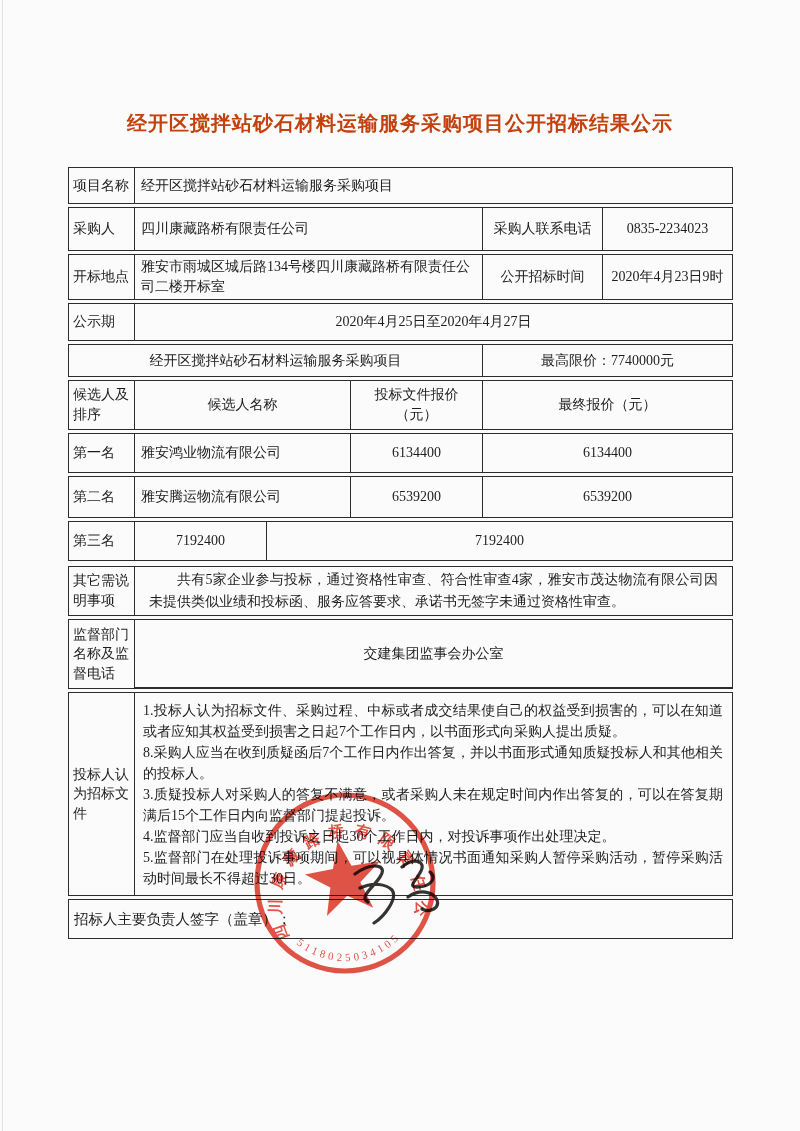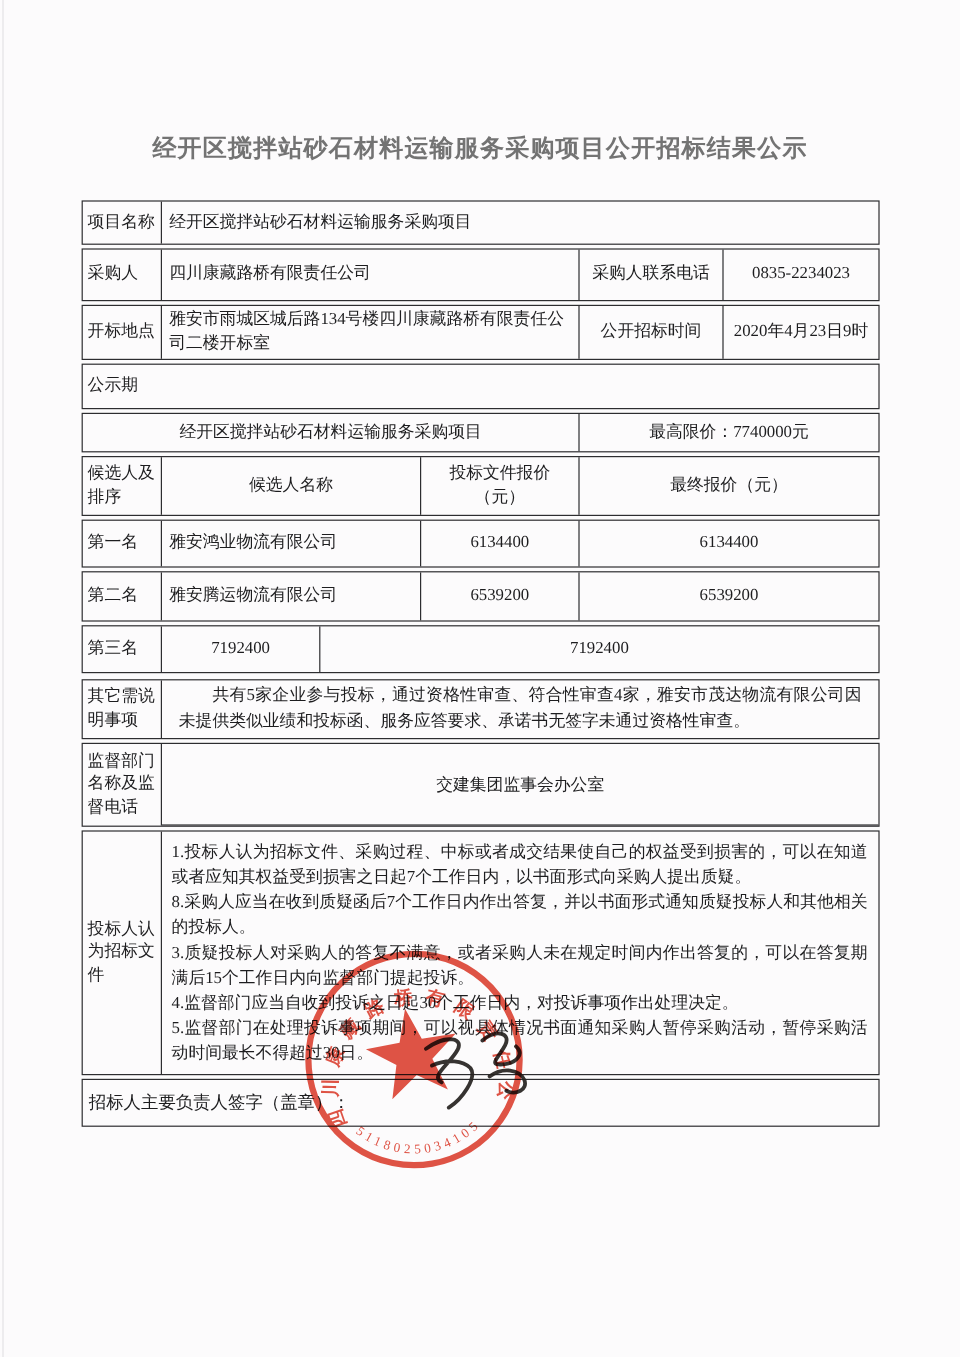--- a/index.html
+++ b/index.html
@@ -6,21 +6,21 @@
   .page{
     position:relative;width:800px;height:1131px;background:#fcfbfc;
     font-family:"Liberation Serif","DejaVu Serif",serif;color:#1d1d1f;
     overflow:hidden;margin:0 auto;
   }
   .page::before{content:"";position:absolute;left:2px;top:0;bottom:0;width:1px;
     background:rgba(110,110,125,.18);}
   .title{
     position:absolute;top:110px;left:0;width:100%;margin:0;text-align:center;
     font-family:"Liberation Sans","DejaVu Sans",sans-serif;
-    font-size:20px;font-weight:bold;letter-spacing:1px;color:#737373;
+    font-size:20px;font-weight:bold;letter-spacing:1px;color:#c2410c;
   }
   .doc{position:absolute;left:68px;top:167px;width:665px;}
   .trow{
     display:flex;border:1.6px solid #2d2d30;margin-bottom:3px;
     box-sizing:border-box;background:transparent;align-items:stretch;
   }
   .cell{
     box-sizing:border-box;border-right:1.6px solid #2d2d30;
     display:flex;align-items:center;font-size:14px;line-height:1.4;
     padding:2px 6px;
@@ -76,20 +76,21 @@
 
     <div class="trow h-r3">
       <div class="cell c1 lft">开标地点</div>
       <div class="cell c23 lft">雅安市雨城区城后路134号楼四川康藏路桥有限责任公司二楼开标室</div>
       <div class="cell c4 ctr">公开招标时间</div>
       <div class="cell grow ctr">2020年4月23日9时</div>
     </div>
 
     <div class="trow h-r4">
       <div class="cell c1 lft">公示期</div>
+      <div class="cell grow ctr">2020年4月25日至2020年4月27日</div>
     </div>
 
     <div class="trow h-r5">
       <div class="cell c123 ctr">经开区搅拌站砂石材料运输服务采购项目</div>
       <div class="cell grow ctr">最高限价：7740000元</div>
     </div>
 
     <div class="trow h-r6">
       <div class="cell c1 lft">候选人及排序</div>
       <div class="cell c2 ctr">候选人名称</div>

